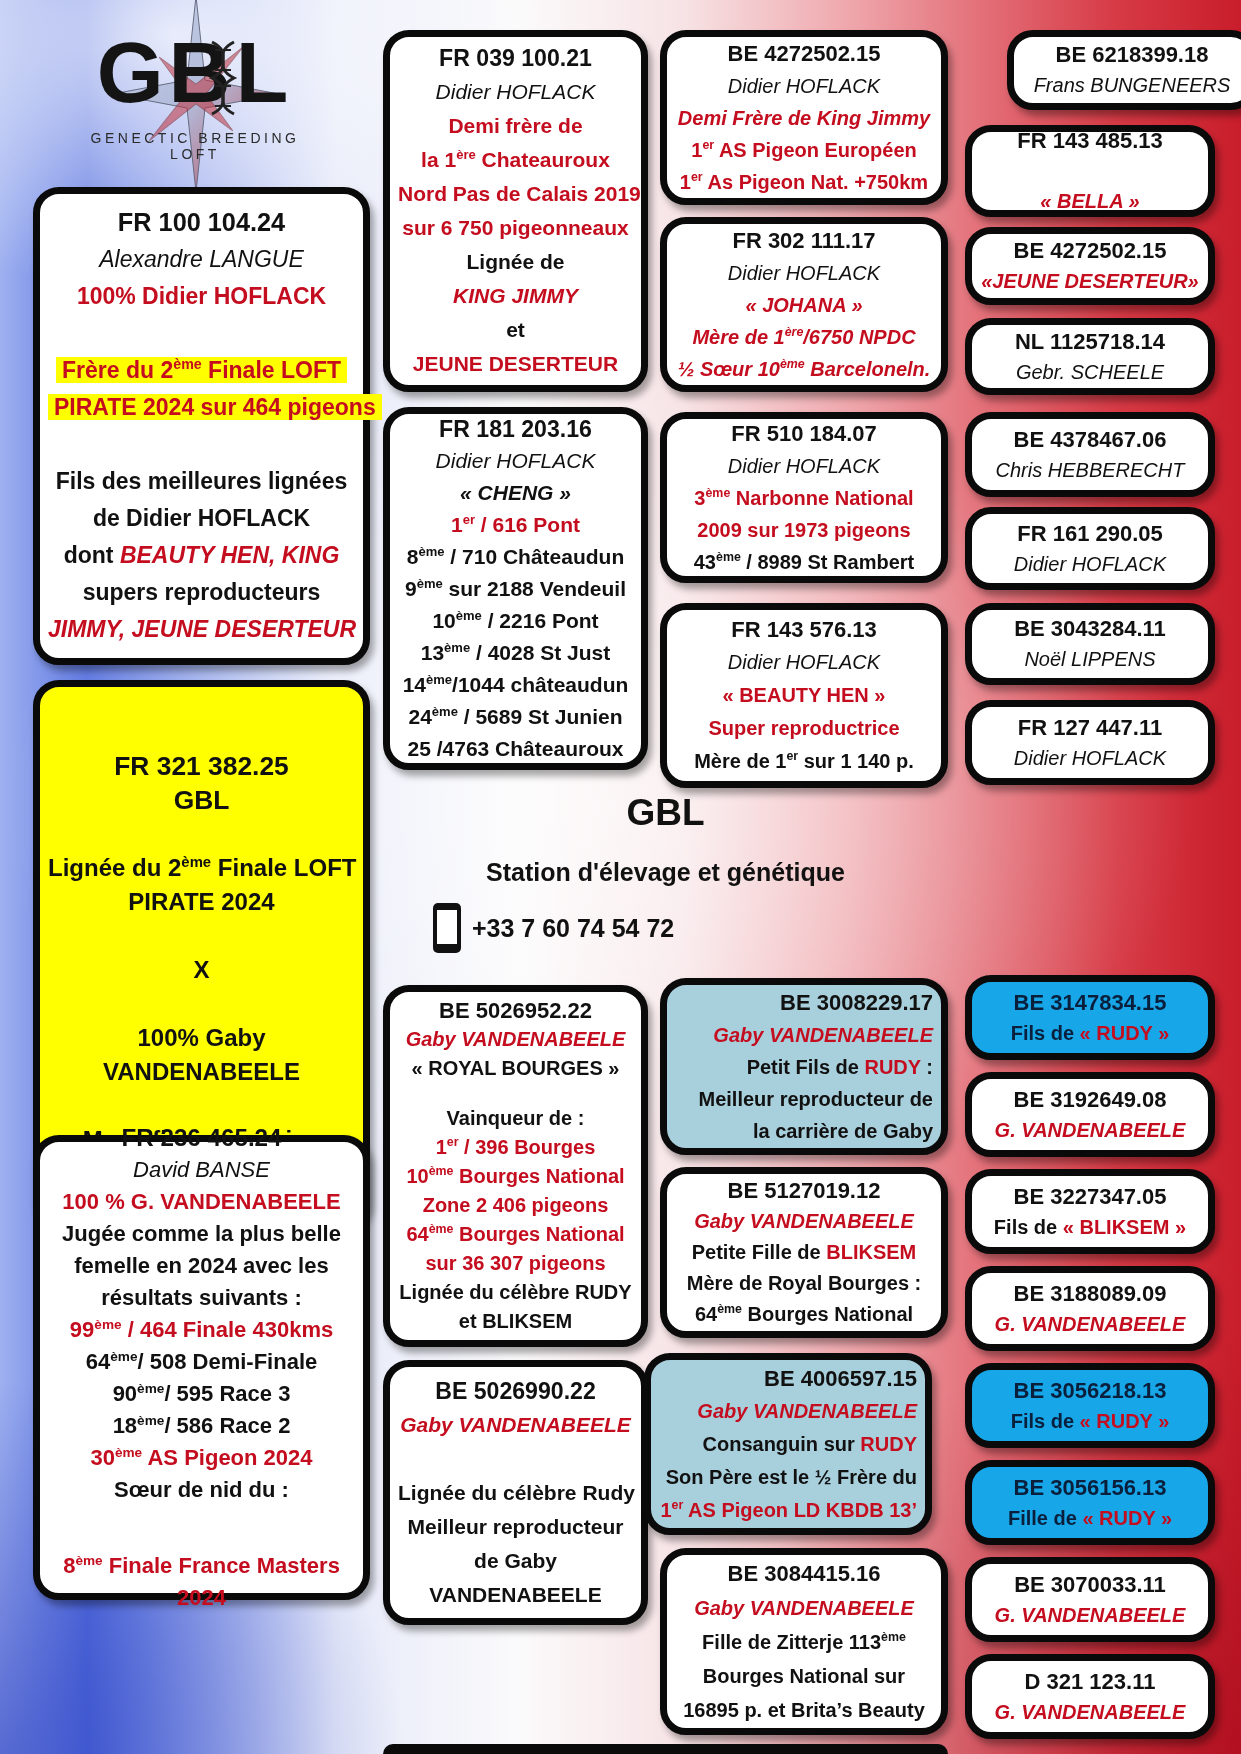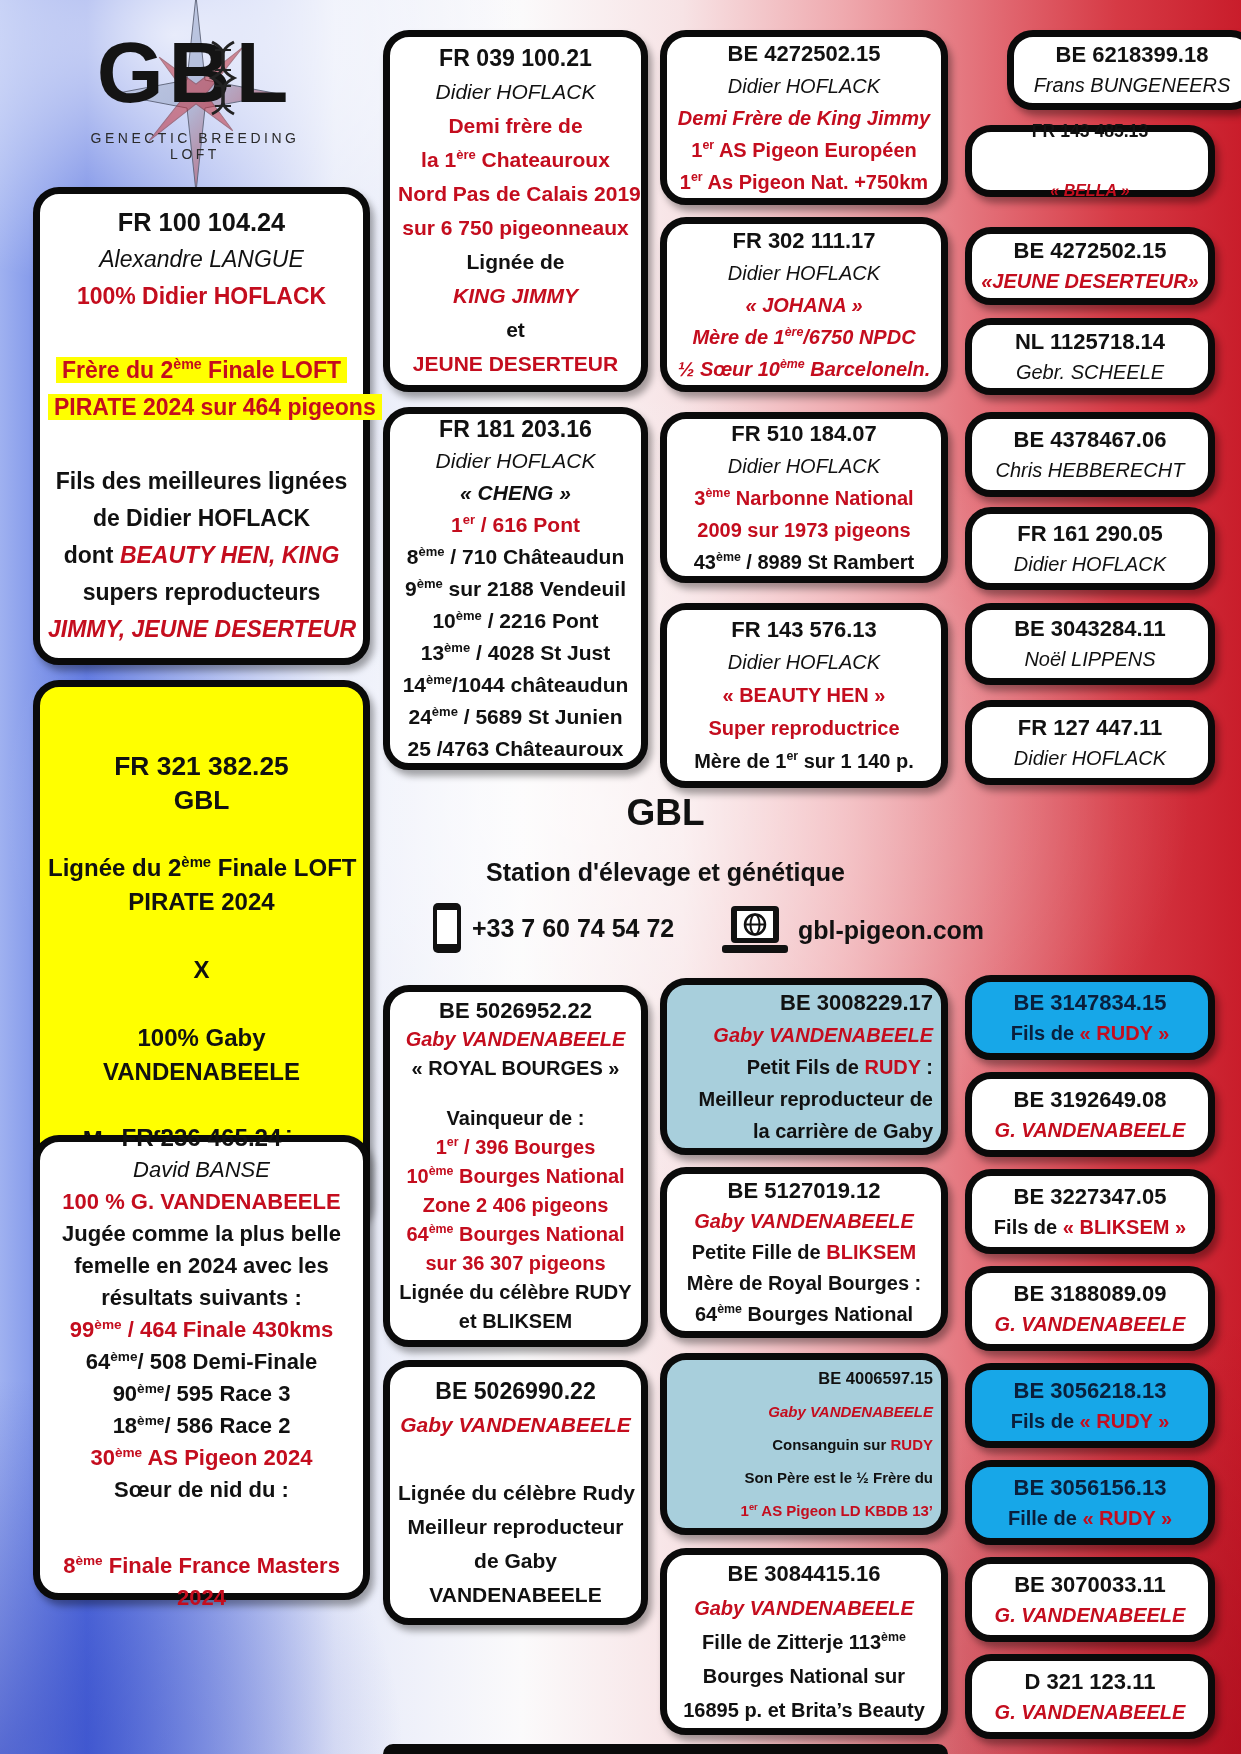--- a/index.html
+++ b/index.html
@@ -222,39 +222,39 @@
         <div class="ln" style="height: 32px;">Meilleur reproducteur de</div>
         <div class="ln" style="height: 32px;">la carrière de Gaby</div>
       </div>
       <div class="pbox" style="left: 660px; top: 1167px; width: 288px; height: 171px; font-size: 20px; line-height: 31px;">
         <div class="ln title" style="height: 31px;">BE 5127019.12</div>
         <div class="ln red italic" style="height: 31px;">Gaby VANDENABEELE</div>
         <div class="ln" style="height: 31px;">Petite Fille de <span class="rd">BLIKSEM</span></div>
         <div class="ln" style="height: 31px;">Mère de Royal Bourges :</div>
         <div class="ln" style="height: 31px;">64<sup>ème</sup> Bourges National</div>
       </div>
-      <div class="pbox lightblue" style="left: 660px; top: 1353px; width: 288px; height: 182px; font-size: 15px; line-height: 33px;">
+      <div class="pbox lightblue" style="left: 644px; top: 1353px; width: 288px; height: 182px; font-size: 20px; line-height: 33px;">
         <div class="ln title" style="height: 33px;">BE 4006597.15</div>
         <div class="ln red italic" style="height: 33px;">Gaby VANDENABEELE</div>
         <div class="ln" style="height: 33px;">Consanguin sur <span class="rd">RUDY</span></div>
         <div class="ln" style="height: 33px;">Son Père est le ½ Frère du</div>
         <div class="ln red" style="height: 33px;">1<sup>er</sup> AS Pigeon LD KBDB 13’</div>
       </div>
       <div class="pbox" style="left: 660px; top: 1548px; width: 288px; height: 187px; font-size: 20px; line-height: 34px;">
         <div class="ln title" style="height: 34px;">BE 3084415.16</div>
         <div class="ln red italic" style="height: 34px;">Gaby VANDENABEELE</div>
         <div class="ln" style="height: 34px;">Fille de Zitterje 113<sup>ème</sup></div>
         <div class="ln" style="height: 34px;">Bourges National sur</div>
         <div class="ln" style="height: 34px;">16895 p. et Brita’s Beauty</div>
       </div>
       <div class="pbox" style="left: 1007px; top: 30px; width: 250px; height: 80px; font-size: 20px; line-height: 30px;">
         <div class="ln title" style="height: 30px;">BE 6218399.18</div>
         <div class="ln italic light" style="height: 30px;">Frans BUNGENEERS</div>
       </div>
-      <div class="pbox" style="left: 965px; top: 125px; width: 250px; height: 72px; font-size: 16px; line-height: 30px; gap: 30px;">
+      <div class="pbox" style="left: 965px; top: 125px; width: 250px; height: 92px; font-size: 20px; line-height: 30px; gap: 30px;">
         <div class="ln title" style="height: 30px;">FR 143 485.13</div>
         <div class="ln red italic" style="height: 30px;">« BELLA »</div>
       </div>
       <div class="pbox" style="left: 965px; top: 227px; width: 250px; height: 78px; font-size: 20px; line-height: 30px;">
         <div class="ln title" style="height: 30px;">BE 4272502.15</div>
         <div class="ln red italic" style="height: 30px;">«JEUNE DESERTEUR»</div>
       </div>
       <div class="pbox" style="left: 965px; top: 318px; width: 250px; height: 77px; font-size: 20px; line-height: 30px;">
         <div class="ln title" style="height: 30px;">NL 1125718.14</div>
         <div class="ln italic light" style="height: 30px;">Gebr. SCHEELE</div>
@@ -313,26 +313,15 @@
   <div class="center-sub">Station d'élevage et génétique</div>
 
   <div class="contact phone">
     <svg width="30" height="52" viewBox="0 0 30 52">
       <rect x="1" y="1" width="28" height="50" rx="5" fill="#111"></rect>
       <rect x="5" y="8" width="20" height="34" fill="#fff"></rect>
     </svg>
     <span>+33 7 60 74 54 72</span>
   </div>
 
-  <div class="contact web">
-    <svg width="66" height="48" viewBox="0 0 66 48">
-      <rect x="9" y="0" width="48" height="37" rx="4" fill="#111"></rect>
-      <rect x="15" y="5" width="36" height="27" fill="#fff"></rect>
-      <circle cx="33" cy="18.5" r="10" fill="none" stroke="#111" stroke-width="2.5"></circle>
-      <ellipse cx="33" cy="18.5" rx="4.5" ry="10" fill="none" stroke="#111" stroke-width="2"></ellipse>
-      <line x1="23" y1="18.5" x2="43" y2="18.5" stroke="#111" stroke-width="2"></line>
-      <rect x="0" y="39" width="66" height="8" rx="3" fill="#111"></rect>
-    </svg>
-    <span>gbl-pigeon.com</span>
-  </div>
 
   <div class="bottom-partial"></div>
 </div>
 
 </body></html>

